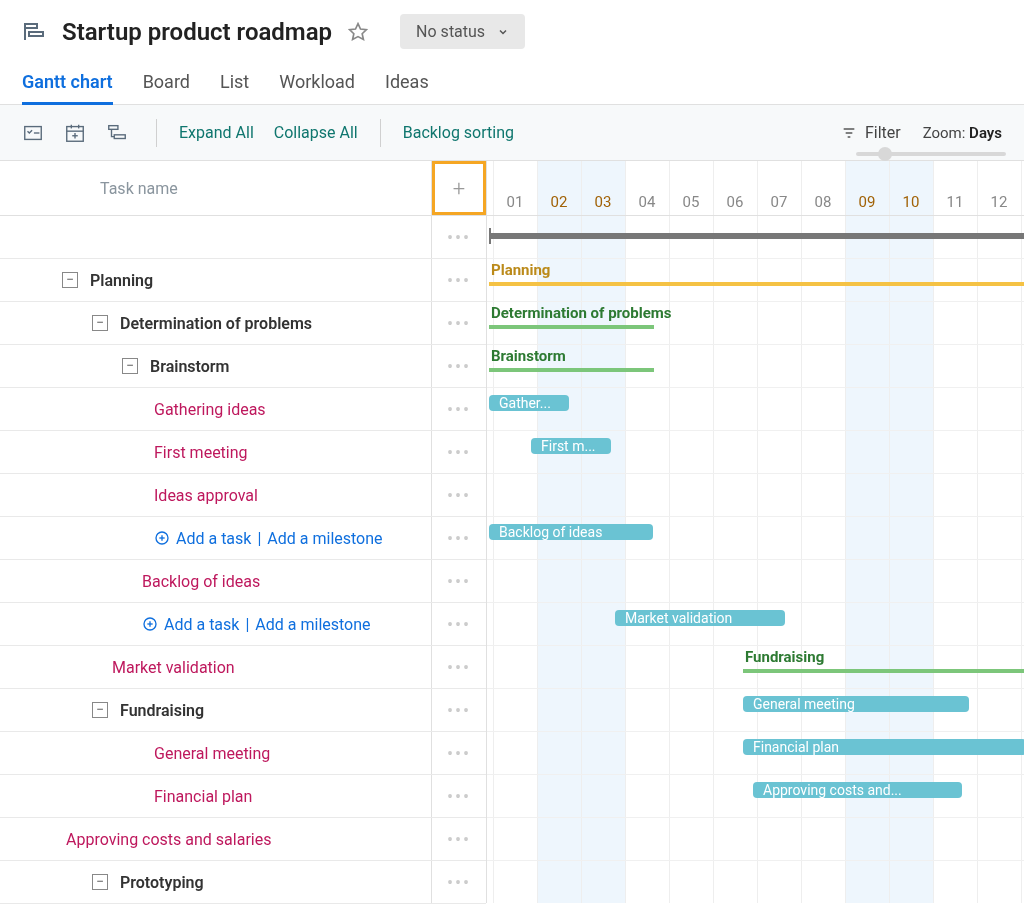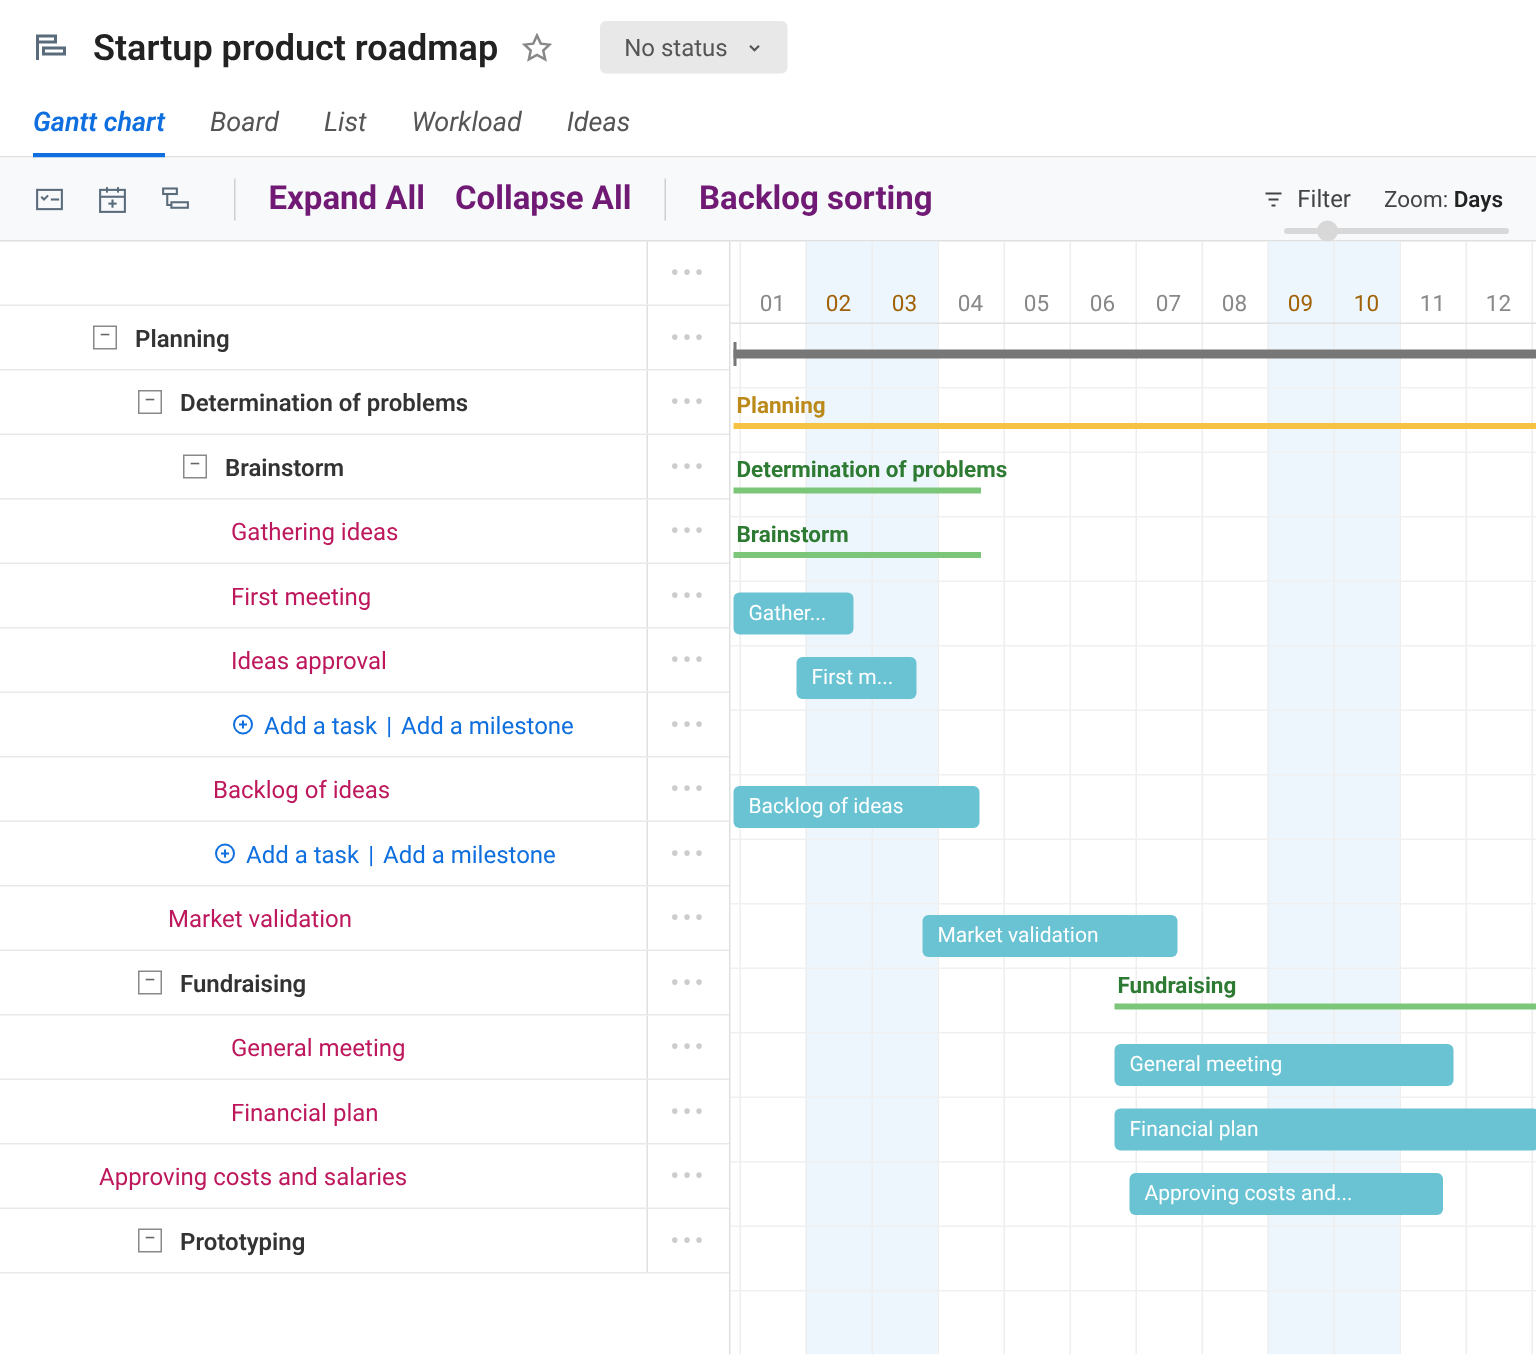--- a/index.html
+++ b/index.html
@@ -5,29 +5,29 @@
   * { box-sizing: border-box; margin: 0; padding: 0; }
   body { font-family: -apple-system, BlinkMacSystemFont, "Segoe UI", Roboto, Arial, sans-serif; font-size: 16px; color: #222; background: #fff; width: 1024px; height: 909px; overflow: hidden; }
   
   .header { display: flex; align-items: center; padding: 14px 22px 8px; gap: 16px; }
   .gantt-icon { width: 24px; height: 24px; color: #5a6b7b; flex-shrink:0; }
   .title { font-size: 24px; font-weight: 600; color: #222; white-space: nowrap; }
   .star { width: 20px; height: 20px; color: #888; cursor: pointer; }
   .status-btn { display: flex; align-items: center; gap: 12px; background: #e8e8e8; padding: 8px 16px; border-radius: 4px; cursor: pointer; color: #555; font-size: 16px; margin-left: 16px; }
   .chevron-down { width: 12px; height: 12px; }
   
-  .tabs { display: flex; gap: 30px; padding: 8px 22px 0; border-bottom: 1px solid #e0e0e0; font-style: italic; }
+  .tabs { display: flex; gap: 30px; padding: 8px 22px 0; border-bottom: 1px solid #e0e0e0; }
   .tab { font-size: 18px; color: #555; padding: 6px 0 12px; cursor: pointer; position: relative; }
   .tab.active { color: #0f6fde; font-weight: 600; }
   .tab.active::after { content: ""; position: absolute; left: 0; right: 0; bottom: -1px; height: 3px; background: #0f6fde; }
   
   .toolbar { display: flex; align-items: center; padding: 0 22px; height: 56px; background: #f7f9fa; border-bottom: 1px solid #e0e0e0; gap: 8px; position: relative; }
   .toolbar-icon { width: 22px; height: 22px; color: #5a6b7b; cursor: pointer; margin-right: 12px; }
   .vdivider { width: 1px; height: 28px; background: #d0d0d0; margin: 0 8px; }
-  .toolbar-text { font-size: 22px; color: #701a75; cursor: pointer; padding: 0 6px; font-weight: bold; }
+  .toolbar-text { font-size: 16px; color: #0f766e; cursor: pointer; padding: 0 6px; }
   .toolbar-right { margin-left: auto; display: flex; align-items: center; gap: 22px; }
   .filter-btn { display: flex; align-items: center; gap: 8px; color: #444; font-size: 16px; cursor: pointer; }
   .zoom { font-size: 15px; color: #444; }
   .zoom b { color: #222; font-weight: 600; }
   .slider { position: absolute; right: 18px; bottom: 4px; width: 150px; height: 4px; background: #d8d8d8; border-radius: 2px; }
   .slider-knob { position: absolute; left: 22px; top: -5px; width: 14px; height: 14px; border-radius: 50%; background: #d8d8d8; }
   
   .workspace { display: flex; height: 742px; }
   .left-panel { width: 487px; flex-shrink: 0; border-right: 1px solid #e0e0e0; display: flex; flex-direction: column; }
   .left-header-row { display: flex; height: 55px; border-bottom: 1px solid #e0e0e0; }
@@ -48,21 +48,21 @@
   
   .right-panel { flex: 1; overflow: hidden; position: relative; }
   .timeline-header { height: 55px; border-bottom: 1px solid #e0e0e0; display: flex; align-items: flex-end; padding-bottom: 4px; position: relative; }
   .day-cell { width: 44px; text-align: center; font-size: 15px; color: #888; flex-shrink: 0; }
   .day-cell.blue { color: #a16207; }
   .timeline-body { position: relative; }
   .timeline-row { height: 43px; border-bottom: 1px solid #f0f0f0; position: relative; }
   .vgrid { position: absolute; top: 0; bottom: 0; width: 1px; background: #eee; }
   .weekend-band { position: absolute; top: 0; bottom: 0; background: #eef6fd; }
   
-  .bar { position: absolute; height: 28px; border-radius: 4px; color: #fff; font-size: 14px; display: flex; align-items: center; padding: 0 10px; white-space: nowrap; overflow: hidden; cursor: pointer; top: 7px; background: #6ac3d3; }
+  .bar { position: absolute; height: 16px; border-radius: 4px; color: #fff; font-size: 14px; display: flex; align-items: center; padding: 0 10px; white-space: nowrap; overflow: hidden; cursor: pointer; top: 7px; background: #6ac3d3; }
   .group-bar { position: absolute; top: 23px; height: 4px; cursor: pointer; }
   .group-bar.planning { background: #f5c244; }
   .group-bar.green { background: #7cc67a; }
   .group-label { position: absolute; top: 2px; font-weight: 700; font-size: 15px; white-space: nowrap; }
   .group-label.planning { color: #bb8a1a; }
   .group-label.green { color: #2d7a32; }
   .rootbar { position: absolute; top: 17px; left: 2px; right: 0; height: 6px; background: #777; }
   .rootbar::before { content:""; position:absolute; left:0; top:-5px; width:2px; height:16px; background:#777;}
 </style>
 </head>
@@ -130,20 +130,28 @@
     <div class="zoom"><span>Zoom: </span><b>Days</b></div>
   </div>
   <div class="slider">
       <div class="slider-knob"></div>
     </div>
 </div>
 
 <div class="workspace">
 
   <div class="left-panel">
+    <div class="left-header-row">
+      <div class="task-name-header">Task name</div>
+      <div class="menu-col">
+        <div class="add-col-btn">
+            <span class="plus">+</span>
+          </div>
+      </div>
+    </div>
     <div id="task-rows">
         <div class="row">
           <div class="row-content" style="padding-left: 18px;"></div>
           <div class="menu-col">
             <span class="dots">•••</span>
           </div>
         </div>
         <div class="row group">
           <div class="row-content" style="padding-left: 62px;">
             <div class="toggle-box" style="margin-right: 12px;">−</div>

